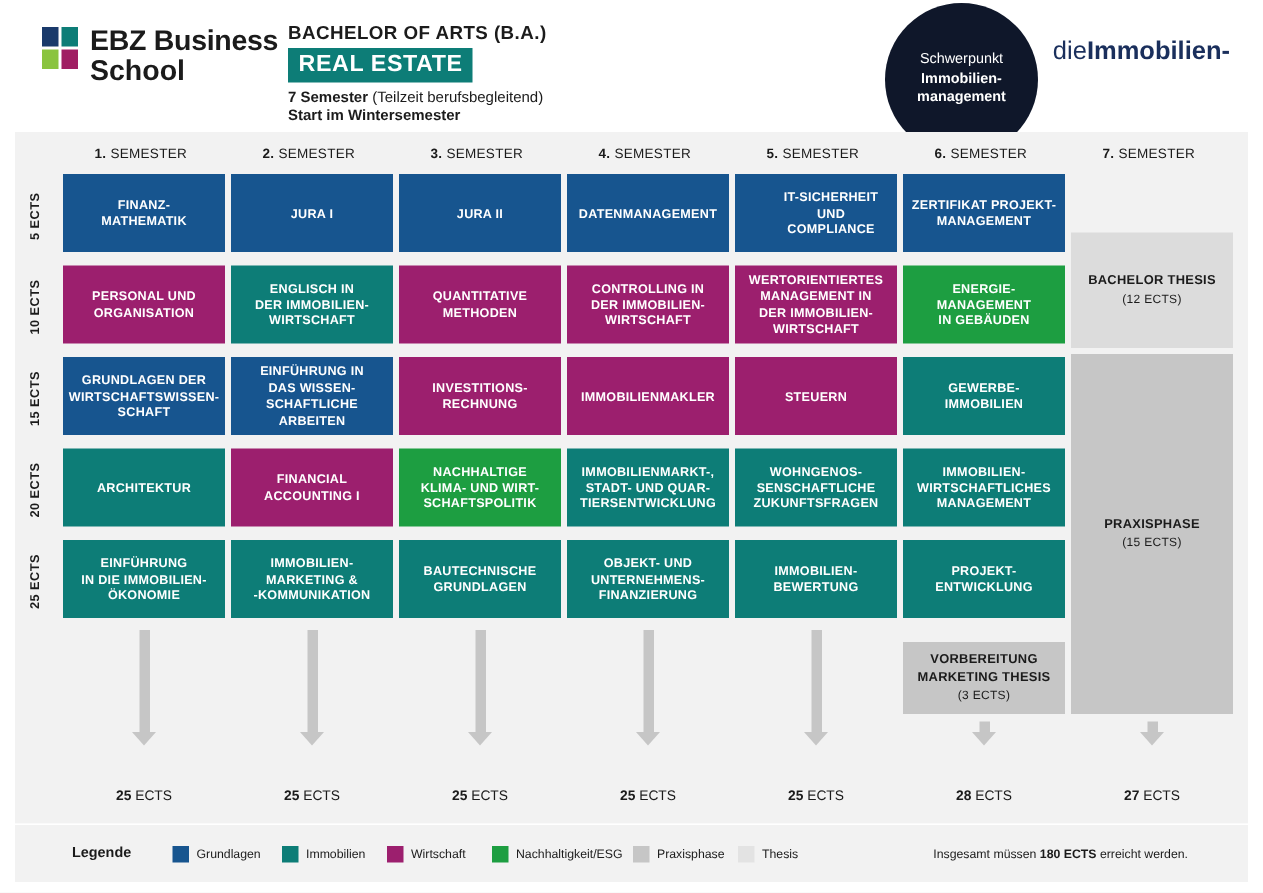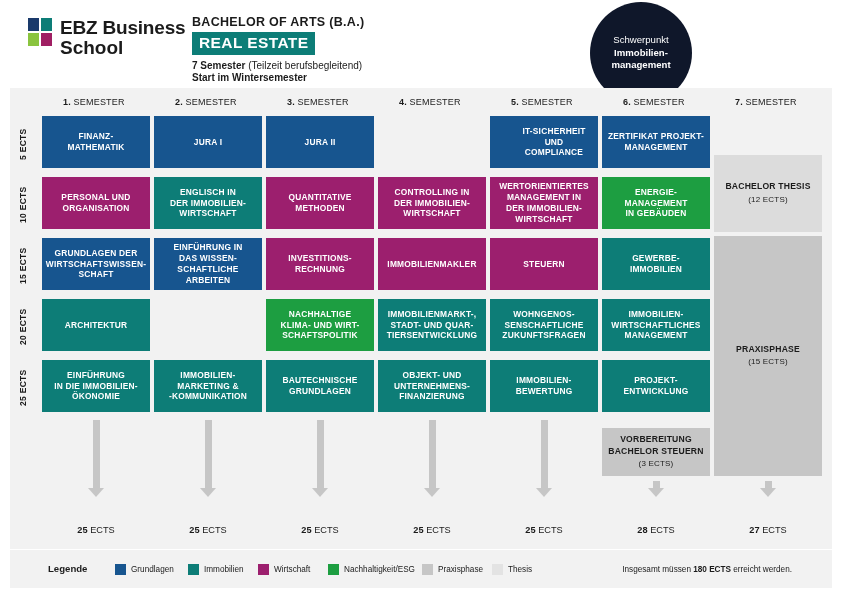--- a/index.html
+++ b/index.html
@@ -289,20 +289,21 @@
       <div class="title-line4">Start im Wintersemester</div>
     </div>
 
     <div class="focus-circle">
       <div class="fc1">Schwerpunkt</div>
       <div class="fc2">Immobilien-</div>
       <div class="fc2">management</div>
     </div>
 
     <div class="logo-right">
+      <div class="r1"><span>die</span><span class="bold">Immobilien-</span></div>
     </div>
   </div>
 
   <div class="panel"></div>
 
   <div class="sem-head" style="left:63px; top:97px;"><span class="num">1.</span> <span>SEMESTER</span></div>
   <div class="sem-head" style="left:175px; top:97px;"><span class="num">2.</span> <span>SEMESTER</span></div>
   <div class="sem-head" style="left:287px; top:97px;"><span class="num">3.</span> <span>SEMESTER</span></div>
   <div class="sem-head" style="left:399px; top:97px;text-align:center;"><span class="num">4.</span> <span>SEMESTER</span></div>
   <div class="sem-head" style="left:511px; top:97px;"><span class="num">5.</span> <span>SEMESTER</span></div>
@@ -328,35 +329,38 @@
 ÖKONOMIE</div>
 
   <div class="module c-grundlagen" style="left: 154px; top: 116px; white-space: pre-line;">JURA I</div>
   <div class="module c-immobilien" style="left: 154px; top: 177px; white-space: pre-line;">ENGLISCH IN
 DER IMMOBILIEN-
 WIRTSCHAFT</div>
   <div class="module c-grundlagen" style="left: 154px; top: 238px; white-space: pre-line;">EINFÜHRUNG IN
 DAS WISSEN-
 SCHAFTLICHE
 ARBEITEN</div>
+  <div class="module c-wirtschaft" style="left: 154px; top: 299px; white-space: pre-line;">FINANCIAL
+ACCOUNTING I</div>
   <div class="module c-immobilien" style="left: 154px; top: 360px; white-space: pre-line;">IMMOBILIEN-
 MARKETING &amp;
 -KOMMUNIKATION</div>
 
   <div class="module c-grundlagen" style="left: 266px; top: 116px; white-space: pre-line; text-align: center;">JURA II</div>
   <div class="module c-wirtschaft" style="left: 266px; top: 238px; white-space: pre-line;">INVESTITIONS-
 RECHNUNG</div>
   <div class="module c-wirtschaft" style="left: 266px; top: 177px; white-space: pre-line;">QUANTITATIVE
 METHODEN</div>
   <div class="module c-nachhaltig" style="left: 266px; top: 299px; white-space: pre-line;">NACHHALTIGE
 KLIMA- UND WIRT-
 SCHAFTSPOLITIK</div>
   <div class="module c-immobilien" style="left: 266px; top: 360px; white-space: pre-line;">BAUTECHNISCHE
 GRUNDLAGEN</div>
 
+  <div class="module c-grundlagen" style="left: 378px; top: 116px; white-space: pre-line;">DATENMANAGEMENT</div>
   <div class="module c-wirtschaft" style="left: 378px; top: 177px; white-space: pre-line;">CONTROLLING IN
 DER IMMOBILIEN-
 WIRTSCHAFT</div>
   <div class="module c-wirtschaft" style="left: 378px; top: 238px; white-space: pre-line;">IMMOBILIENMAKLER</div>
   <div class="module c-immobilien" style="left: 378px; top: 299px; white-space: pre-line;">IMMOBILIENMARKT-,
 STADT- UND QUAR-
 TIERSENTWICKLUNG</div>
   <div class="module c-immobilien" style="left: 378px; top: 360px; white-space: pre-line;">OBJEKT- UND
 UNTERNEHMENS-
 FINANZIERUNG</div>
@@ -381,21 +385,21 @@
 IN GEBÄUDEN</div>
   <div class="module c-immobilien" style="left: 602px; top: 238px; white-space: pre-line;">GEWERBE-
 IMMOBILIEN</div>
   <div class="module c-immobilien" style="left: 602px; top: 299px; white-space: pre-line;">IMMOBILIEN-
 WIRTSCHAFTLICHES
 MANAGEMENT</div>
   <div class="module c-immobilien" style="left: 602px; top: 360px; white-space: pre-line;">PROJEKT-
 ENTWICKLUNG</div>
   <div class="thesis-box c-praxis" style="left:602px; top:428px; height:48px; background:#c6c6c6;">
     <div style="white-space:pre-line;">VORBEREITUNG
-BACHELOR STEUERN</div>
+MARKETING THESIS</div>
     <div class="sub">(3 ECTS)</div>
   </div>
 
   <div class="thesis-box c-thesis" style="left:714px; top:155px; height:77px;">
     <div style="white-space: pre-line;">BACHELOR THESIS</div>
     <div class="sub">(12 ECTS)</div>
   </div>
   <div class="thesis-box c-praxis" style="left:714px; top:236px; height:240px;">
     <div style="white-space: pre-line;">PRAXISPHASE</div>
     <div class="sub">(15 ECTS)</div>

